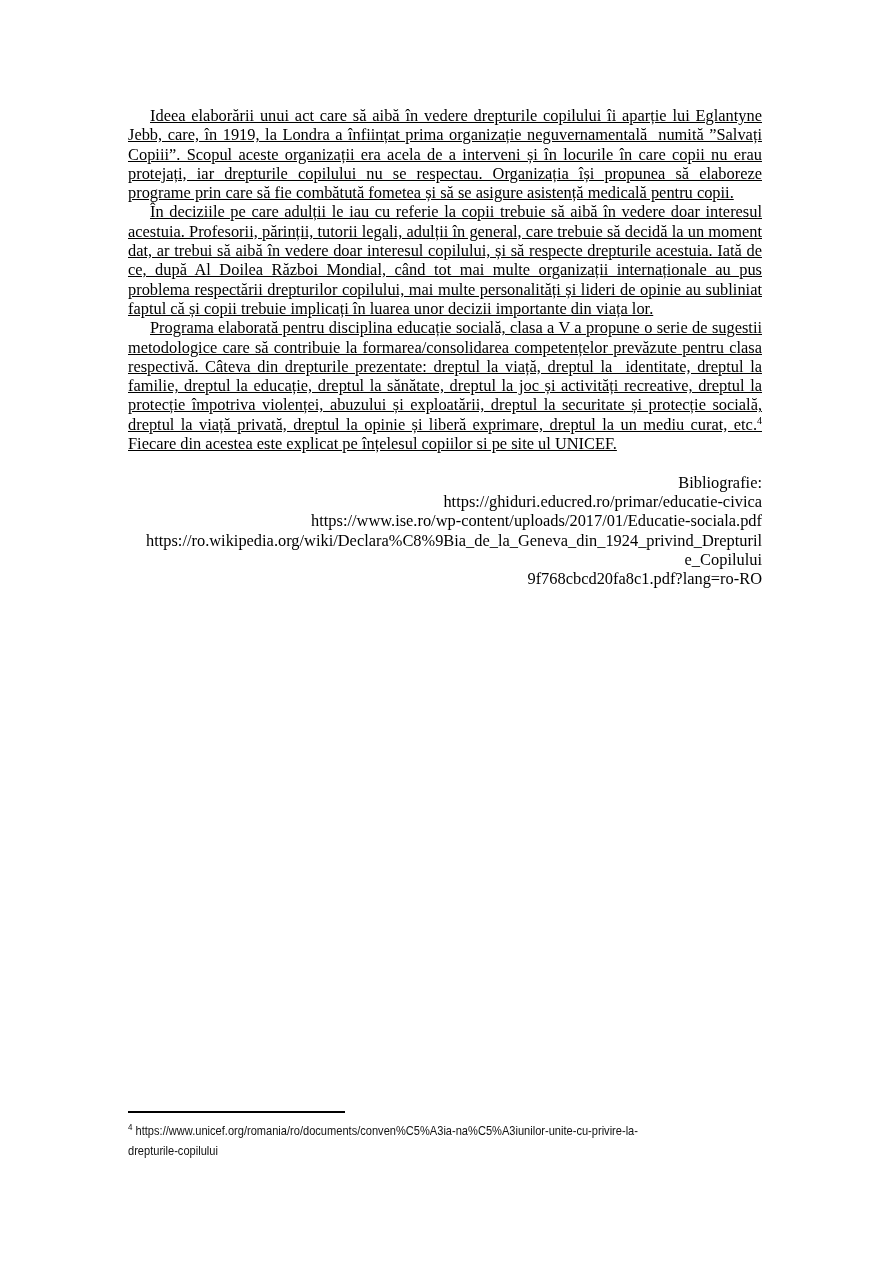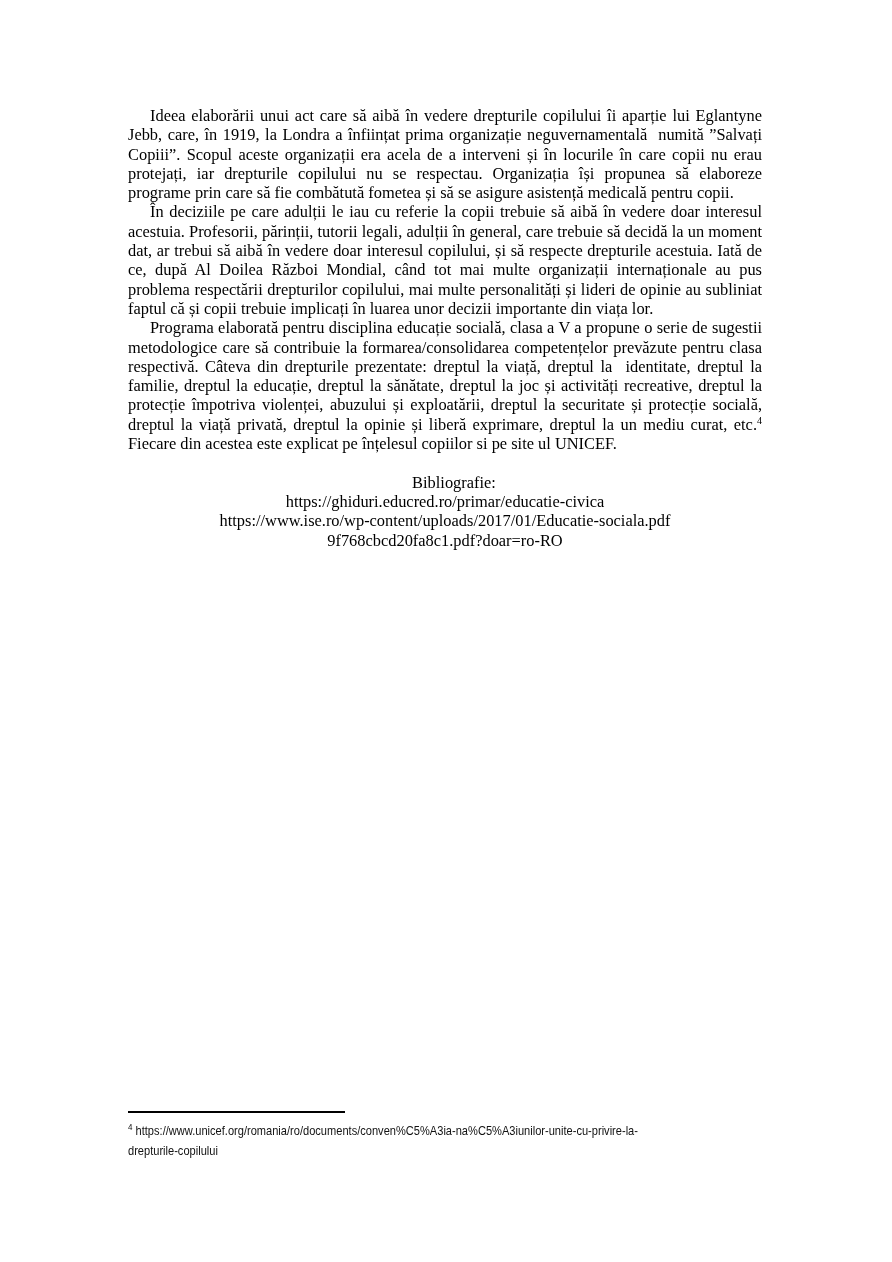--- a/index.html
+++ b/index.html
@@ -20,35 +20,36 @@
     left: 128px;
     top: 106px;
     width: 634px;
     font-size: 16.4px;
     line-height: 19.3px;
     text-align: justify;
   }
   .para {
     margin: 0;
     text-indent: 22px;
+    text-decoration: underline;
   }
   .para .sup-ref {
     font-size: 10px;
     line-height: 0;
     vertical-align: super;
   }
   .spacer-line {
     height: 19.3px;
   }
   .bib-heading {
-    text-align: center;
+    text-align: right;
     text-indent: 18px;
   }
   .bib-line {
-    text-align: center;
+    text-align: right;
     white-space: pre-wrap;
     word-break: break-all;
   }
   .footnote-area {
     position: absolute;
     left: 128px;
     top: 1111px;
     width: 740px;
   }
   .footnote-separator {
@@ -82,20 +83,22 @@
   <p class="para">În deciziile pe care adulții le iau cu referie la copii trebuie să aibă în vedere doar interesul acestuia. Profesorii, părinții, tutorii legali, adulții în general, care trebuie să decidă la un moment dat, ar trebui să aibă în vedere doar interesul copilului, și să respecte drepturile acestuia. Iată de ce, după Al Doilea Război Mondial, când tot mai multe organizații internaționale au pus problema respectării drepturilor copilului, mai multe personalități și lideri de opinie au subliniat faptul că și copii trebuie implicați în luarea unor decizii importante din viața lor.</p>
 
   <p class="para"><span>Programa elaborată pentru disciplina educație socială, clasa a V a propune o serie de sugestii metodologice care să contribuie la formarea/consolidarea competențelor prevăzute pentru clasa respectivă. Câteva din drepturile prezentate: dreptul la viață, dreptul la&nbsp; identitate, dreptul la familie, dreptul la educație, dreptul la sănătate, dreptul la joc și activități recreative, dreptul la protecție împotriva violenței, abuzului și exploatării, dreptul la securitate și protecție socială, dreptul la viață privată, dreptul la opinie și liberă exprimare, dreptul la un mediu curat, etc.</span><sup class="sup-ref">4</sup><span> Fiecare din acestea este explicat pe înțelesul copiilor si pe site ul UNICEF.</span></p>
 
   <div class="spacer-line"></div>
 
   <div class="bib-heading">Bibliografie:</div>
 
   <div class="bib-line">https://ghiduri.educred.ro/primar/educatie-civica</div>
   <div class="bib-line">https://www.ise.ro/wp-content/uploads/2017/01/Educatie-sociala.pdf</div>
-  <div class="bib-line">9f768cbcd20fa8c1.pdf?doar=ro-RO</div>
+  <div class="bib-line">https://ro.wikipedia.org/wiki/Declara%C8%9Bia_de_la_Geneva_din_1924_privind_Drepturil</div>
+  <div class="bib-line">e_Copilului</div>
+  <div class="bib-line">9f768cbcd20fa8c1.pdf?lang=ro-RO</div>
 
 </div>
 
 <div class="footnote-area">
   <div class="footnote-separator"></div>
   <div class="footnote-text"><sup class="fn-marker">4</sup> <span>https://www.unicef.org/romania/ro/documents/conven%C5%A3ia-na%C5%A3iunilor-unite-cu-privire-la-</span><br><span>drepturile-copilului</span></div>
 </div>
 
 </body></html>

